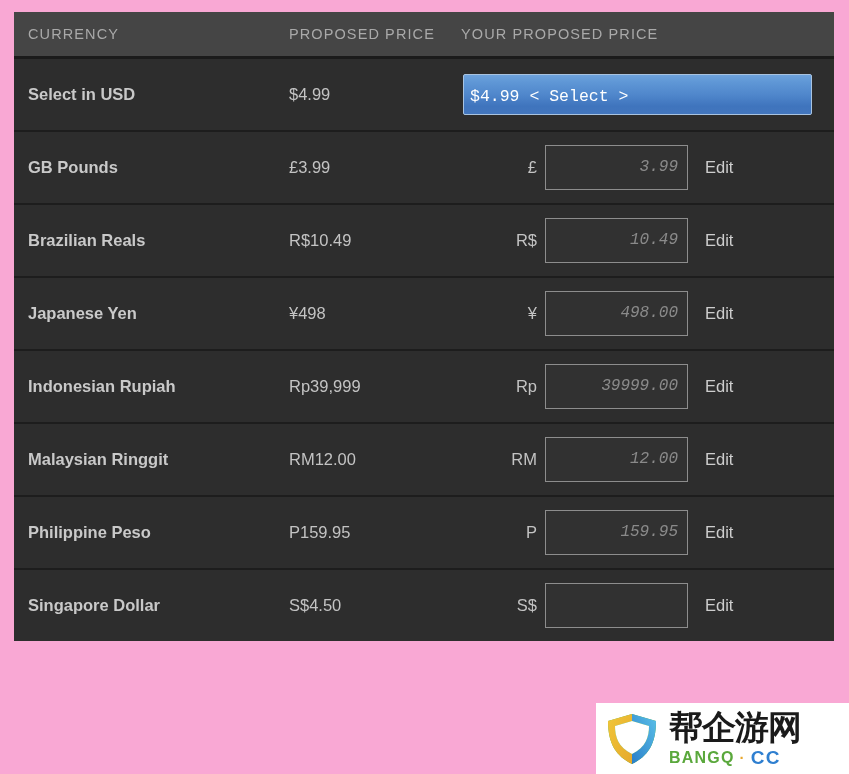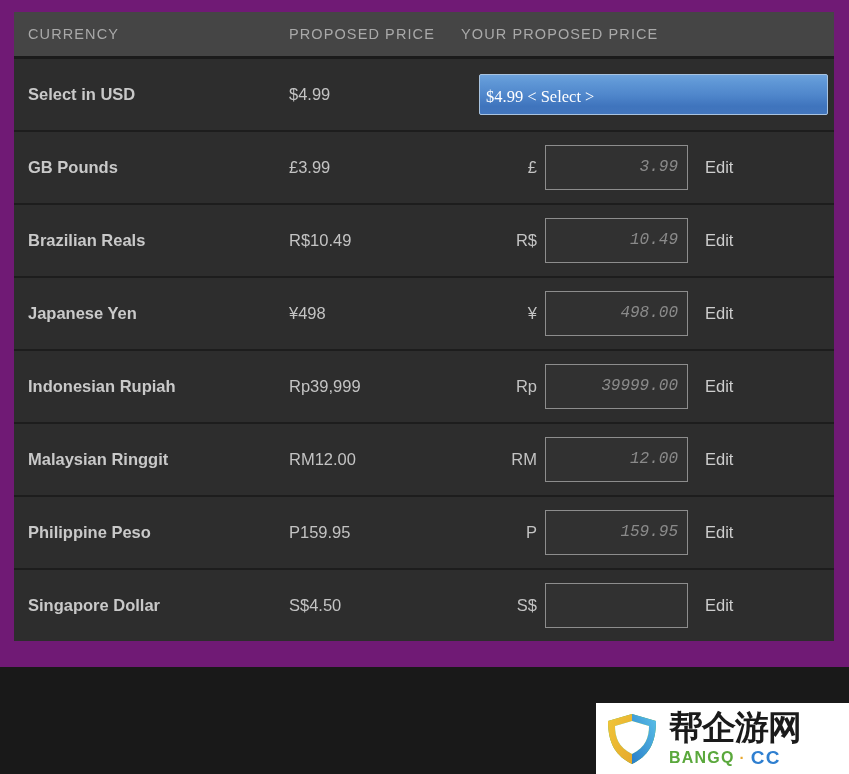--- a/index.html
+++ b/index.html
@@ -11,22 +11,22 @@
     width: 849px;
     height: 774px;
     overflow: hidden;
     font-family: "Liberation Sans", sans-serif;
     -webkit-font-smoothing: antialiased;
   }
 
   #root {
     position: relative;
     width: 849px;
-    height: 667px;
-    background: #701a75;
+    height: 774px;
+    background: #f9a8d4;
   }
 
   
   .price-table {
     position: absolute;
     left: 14px;
     top: 12px;
     width: 820px;
     border-collapse: collapse;
     table-layout: fixed;
@@ -123,34 +123,34 @@
     white-space: nowrap;
   }
 
   
   .select-button {
     display: block;
     width: 349px;
     height: 41px;
     line-height: 41px;
     box-sizing: border-box;
-    margin-left: 16px;
+    margin-left: 0;
     border: 1px solid #a8c3e0;
     border-radius: 2px;
     background: linear-gradient(to bottom,
                 #6ea3dd 0%,
                 #5f97d6 18%,
                 #4f86cb 52%,
                 #3f74bd 80%,
                 #4376bd 100%);
     color: #ffffff;
     font-size: 16.5px;
     text-align: left;
     cursor: pointer;
-    font-family: Liberation Serif, serif;
+    font-family: Liberation Mono, monospace;
     overflow: hidden;
     text-overflow: ellipsis;
     white-space: nowrap;
   }
   .select-cell-wrap {
     display: flex;
     align-items: center;
     height: 71px;
     padding-left: 2px;
   }

